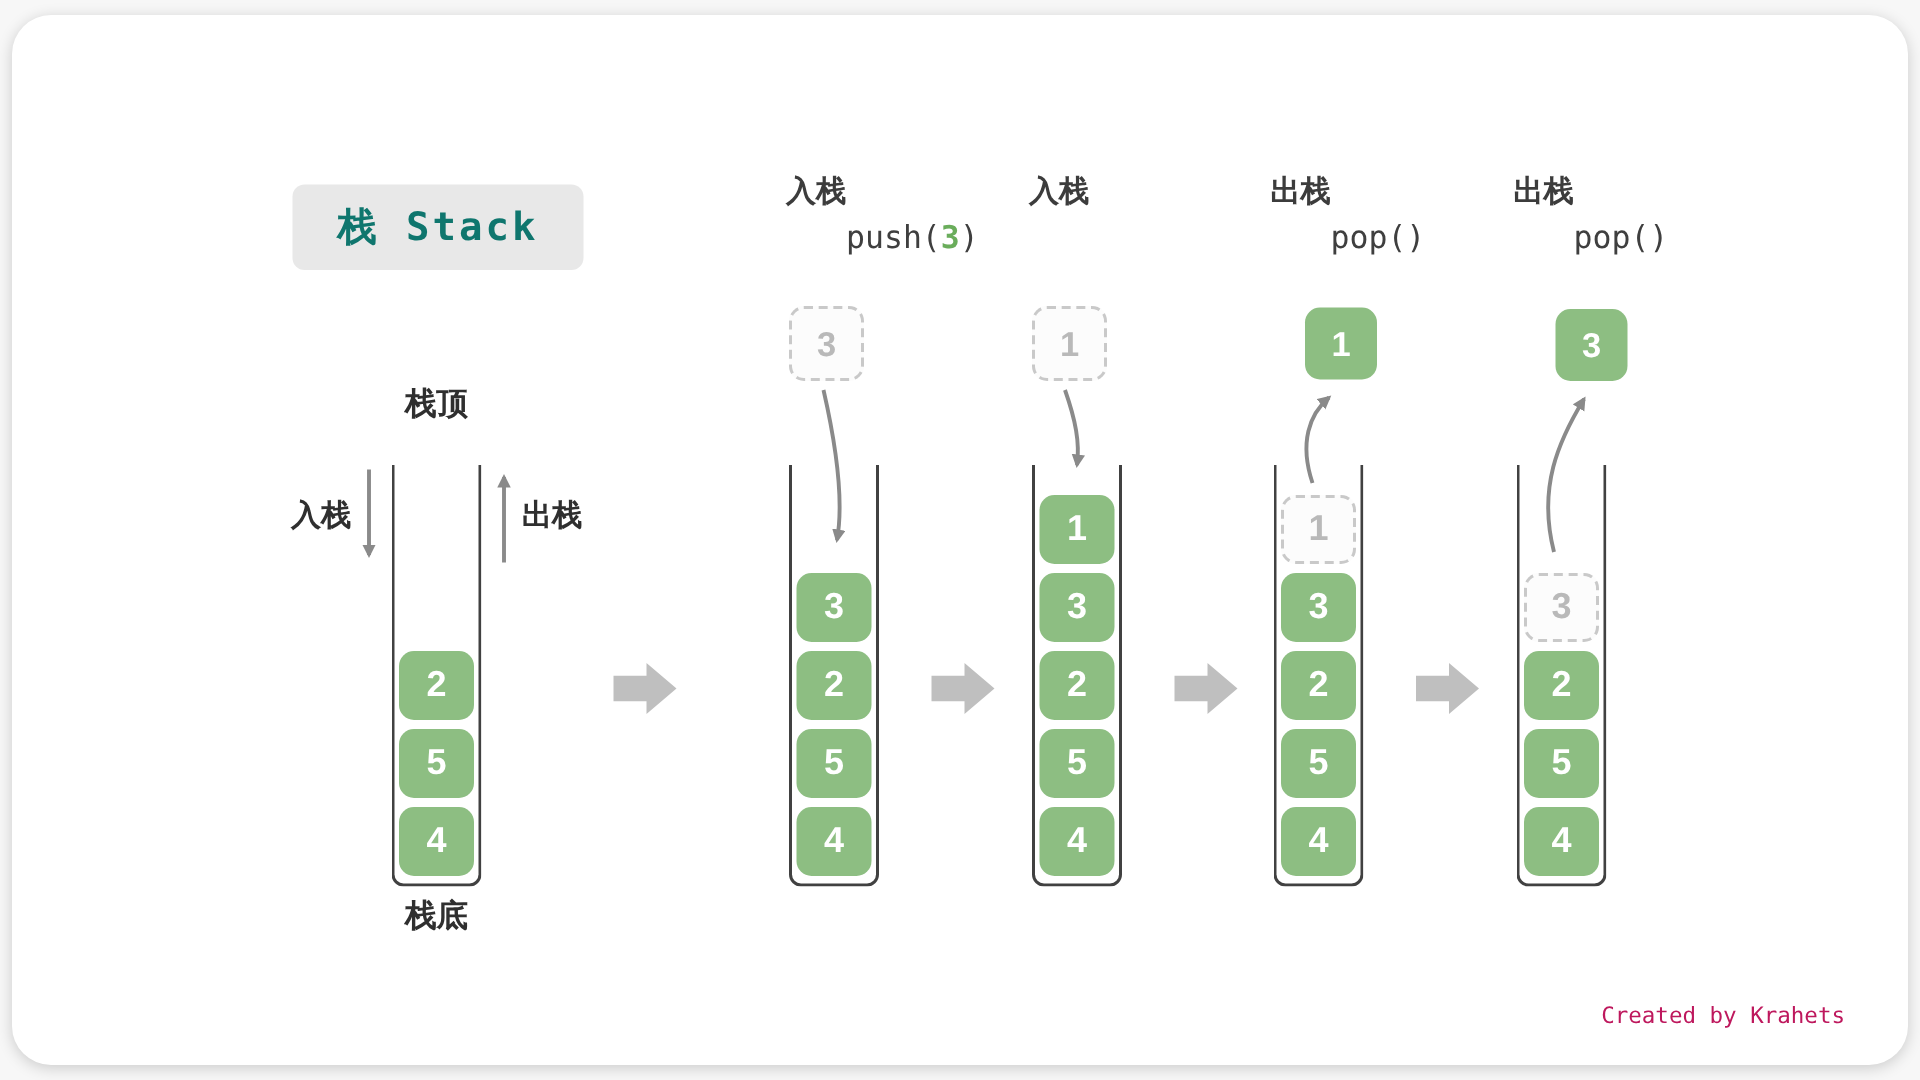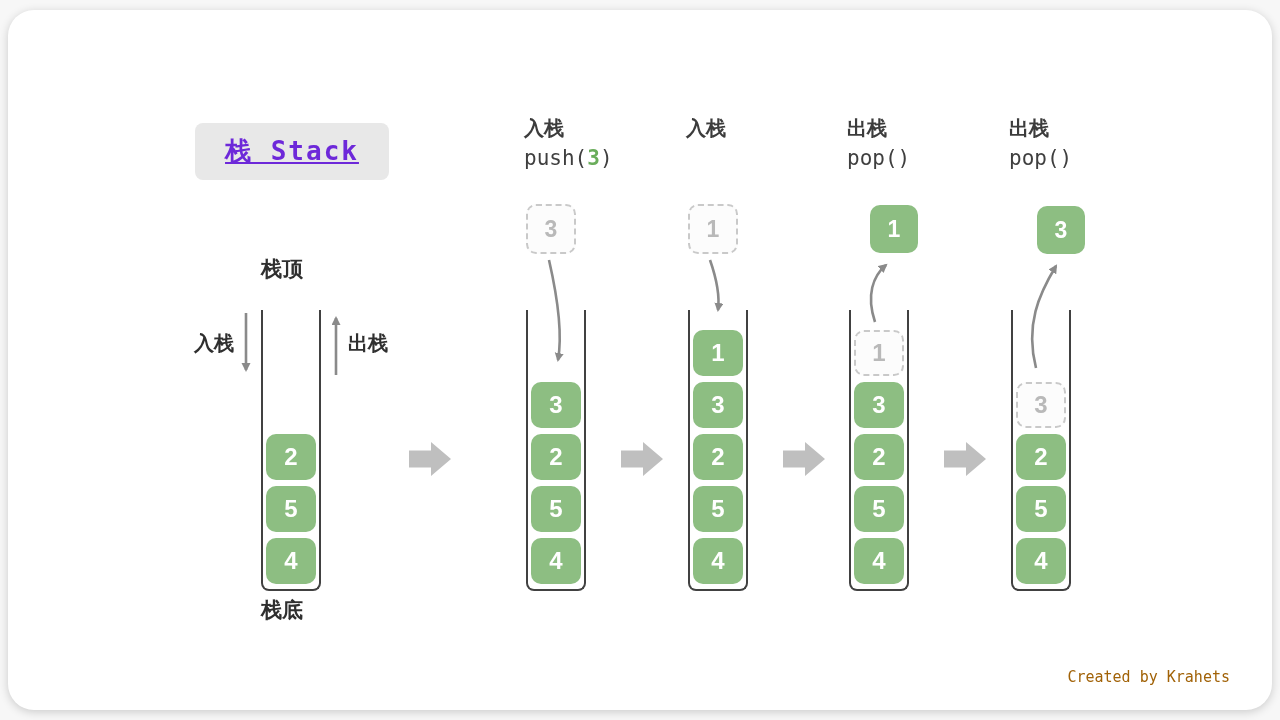--- a/index.html
+++ b/index.html
@@ -5,40 +5,40 @@
   * { margin: 0; padding: 0; box-sizing: border-box; }
   html, body { width: 1280px; height: 720px; background: #f7f7f7; overflow: hidden;
                font-family: "Liberation Sans", "DejaVu Sans", sans-serif; }
   .canvas { position: absolute; left: 8px; top: 10px; width: 1264px; height: 700px;
             background: #ffffff; border-radius: 26px;
             box-shadow: 0 2px 10px rgba(0,0,0,0.18); }
 
   .title-box { position: absolute; left: 187px; top: 113px; width: 194px; height: 57px;
                background: var(--title-bg, #e8e8e8); border-radius: 8px;
                display: flex; align-items: center; justify-content: center;
-               font-size: 26px; font-weight: bold; color: #6d28d9; letter-spacing: 2px;
-               font-family: "DejaVu Sans Mono", "Liberation Mono", monospace; text-decoration: underline; }
+               font-size: 26px; font-weight: bold; color: #0f766e; letter-spacing: 2px;
+               font-family: "DejaVu Sans Mono", "Liberation Mono", monospace; }
 
-  .lbl { position: absolute; color: #2f2f2f; font-weight: bold; font-size: 21px; text-align: left; }
+  .lbl { position: absolute; color: #2f2f2f; font-weight: bold; font-size: 21px; text-align: center; }
   .lbl-top    { left: 253px; top: 245px; width: 60px; }
   .lbl-bottom { left: 253px; top: 586px; width: 60px; }
   .lbl-push   { left: 168px; top: 320px; width: 58px; font-size: 20px; text-align: right; }
   .lbl-pop    { left: 340px; top: 320px; width: 58px; text-align: left; font-size: 20px; }
 
   svg.overlay { position: absolute; left: 0; top: 0; width: 1280px; height: 720px;
                 pointer-events: none; }
 
   .stack-group { position: absolute; top: 0; width: 60px; height: 720px; }
   .sg1 { left: 253px; } .sg2 { left: 518px; } .sg3 { left: 680px; }
   .sg4 { left: 841px; } .sg5 { left: 1003px; }
 
   .col-header { position: absolute; left: -2px; top: 105px; width: 160px; }
   .col-header .op { font-size: 20px; font-weight: 600; color: #3c3c3c; line-height: 27px; }
   .col-header .call { font-family: "DejaVu Sans Mono", "Liberation Mono", monospace;
-                      font-size: 21px; color: #3f3f3f; line-height: 32px; }
+                      font-size: 21px; color: #3f3f3f; line-height: 32px; margin-left: 40px; }
   .col-header .arg { color: var(--arg-green, #6aad5b); font-weight: bold; }
 
   .floating { position: absolute; display: flex; align-items: center; justify-content: center;
               border-radius: 10px; font-weight: bold; }
   .floating.ghost { left: 0; top: 194px; width: 50px; height: 50px;
                     border: 2px dashed var(--ghost-border, #c9c9c9); background: #fcfcfc;
                     color: #b9b9b9; font-size: 23px; }
   .sg4 .floating.solid { left: 21px; top: 195px; }
   .sg5 .floating.solid { left: 26px; top: 196px; }
   .floating.solid { width: 48px; height: 48px; background: var(--green, #8dbe82);
@@ -48,21 +48,21 @@
                      border-left: 2px solid #414141; border-right: 2px solid #414141;
                      border-bottom: 2.5px solid #414141;
                      border-bottom-left-radius: 8px; border-bottom-right-radius: 8px; }
   .cell { position: absolute; left: 3px; width: 50px; height: 46px; border-radius: 10px;
           display: flex; align-items: center; justify-content: center;
           font-size: 24px; font-weight: bold; }
   .cell.solid { background: var(--green, #8dbe82); color: #ffffff; }
   .cell.ghost { border: 2px dashed var(--ghost-border, #c9c9c9); background: #fcfcfc;
                 color: #b9b9b9; }
 
-  .watermark { position: absolute; right: 42px; bottom: 24px; color: #a16207;
+  .watermark { position: absolute; right: 42px; bottom: 24px; color: #be185d;
                font-family: "DejaVu Sans Mono", "Liberation Mono", monospace; font-size: 15px; }
 </style>
 </head>
 <body>
 
 <div class="canvas">
 
   <div class="title-box">栈 Stack</div>
 
   <div class="lbl lbl-top">栈顶</div>

